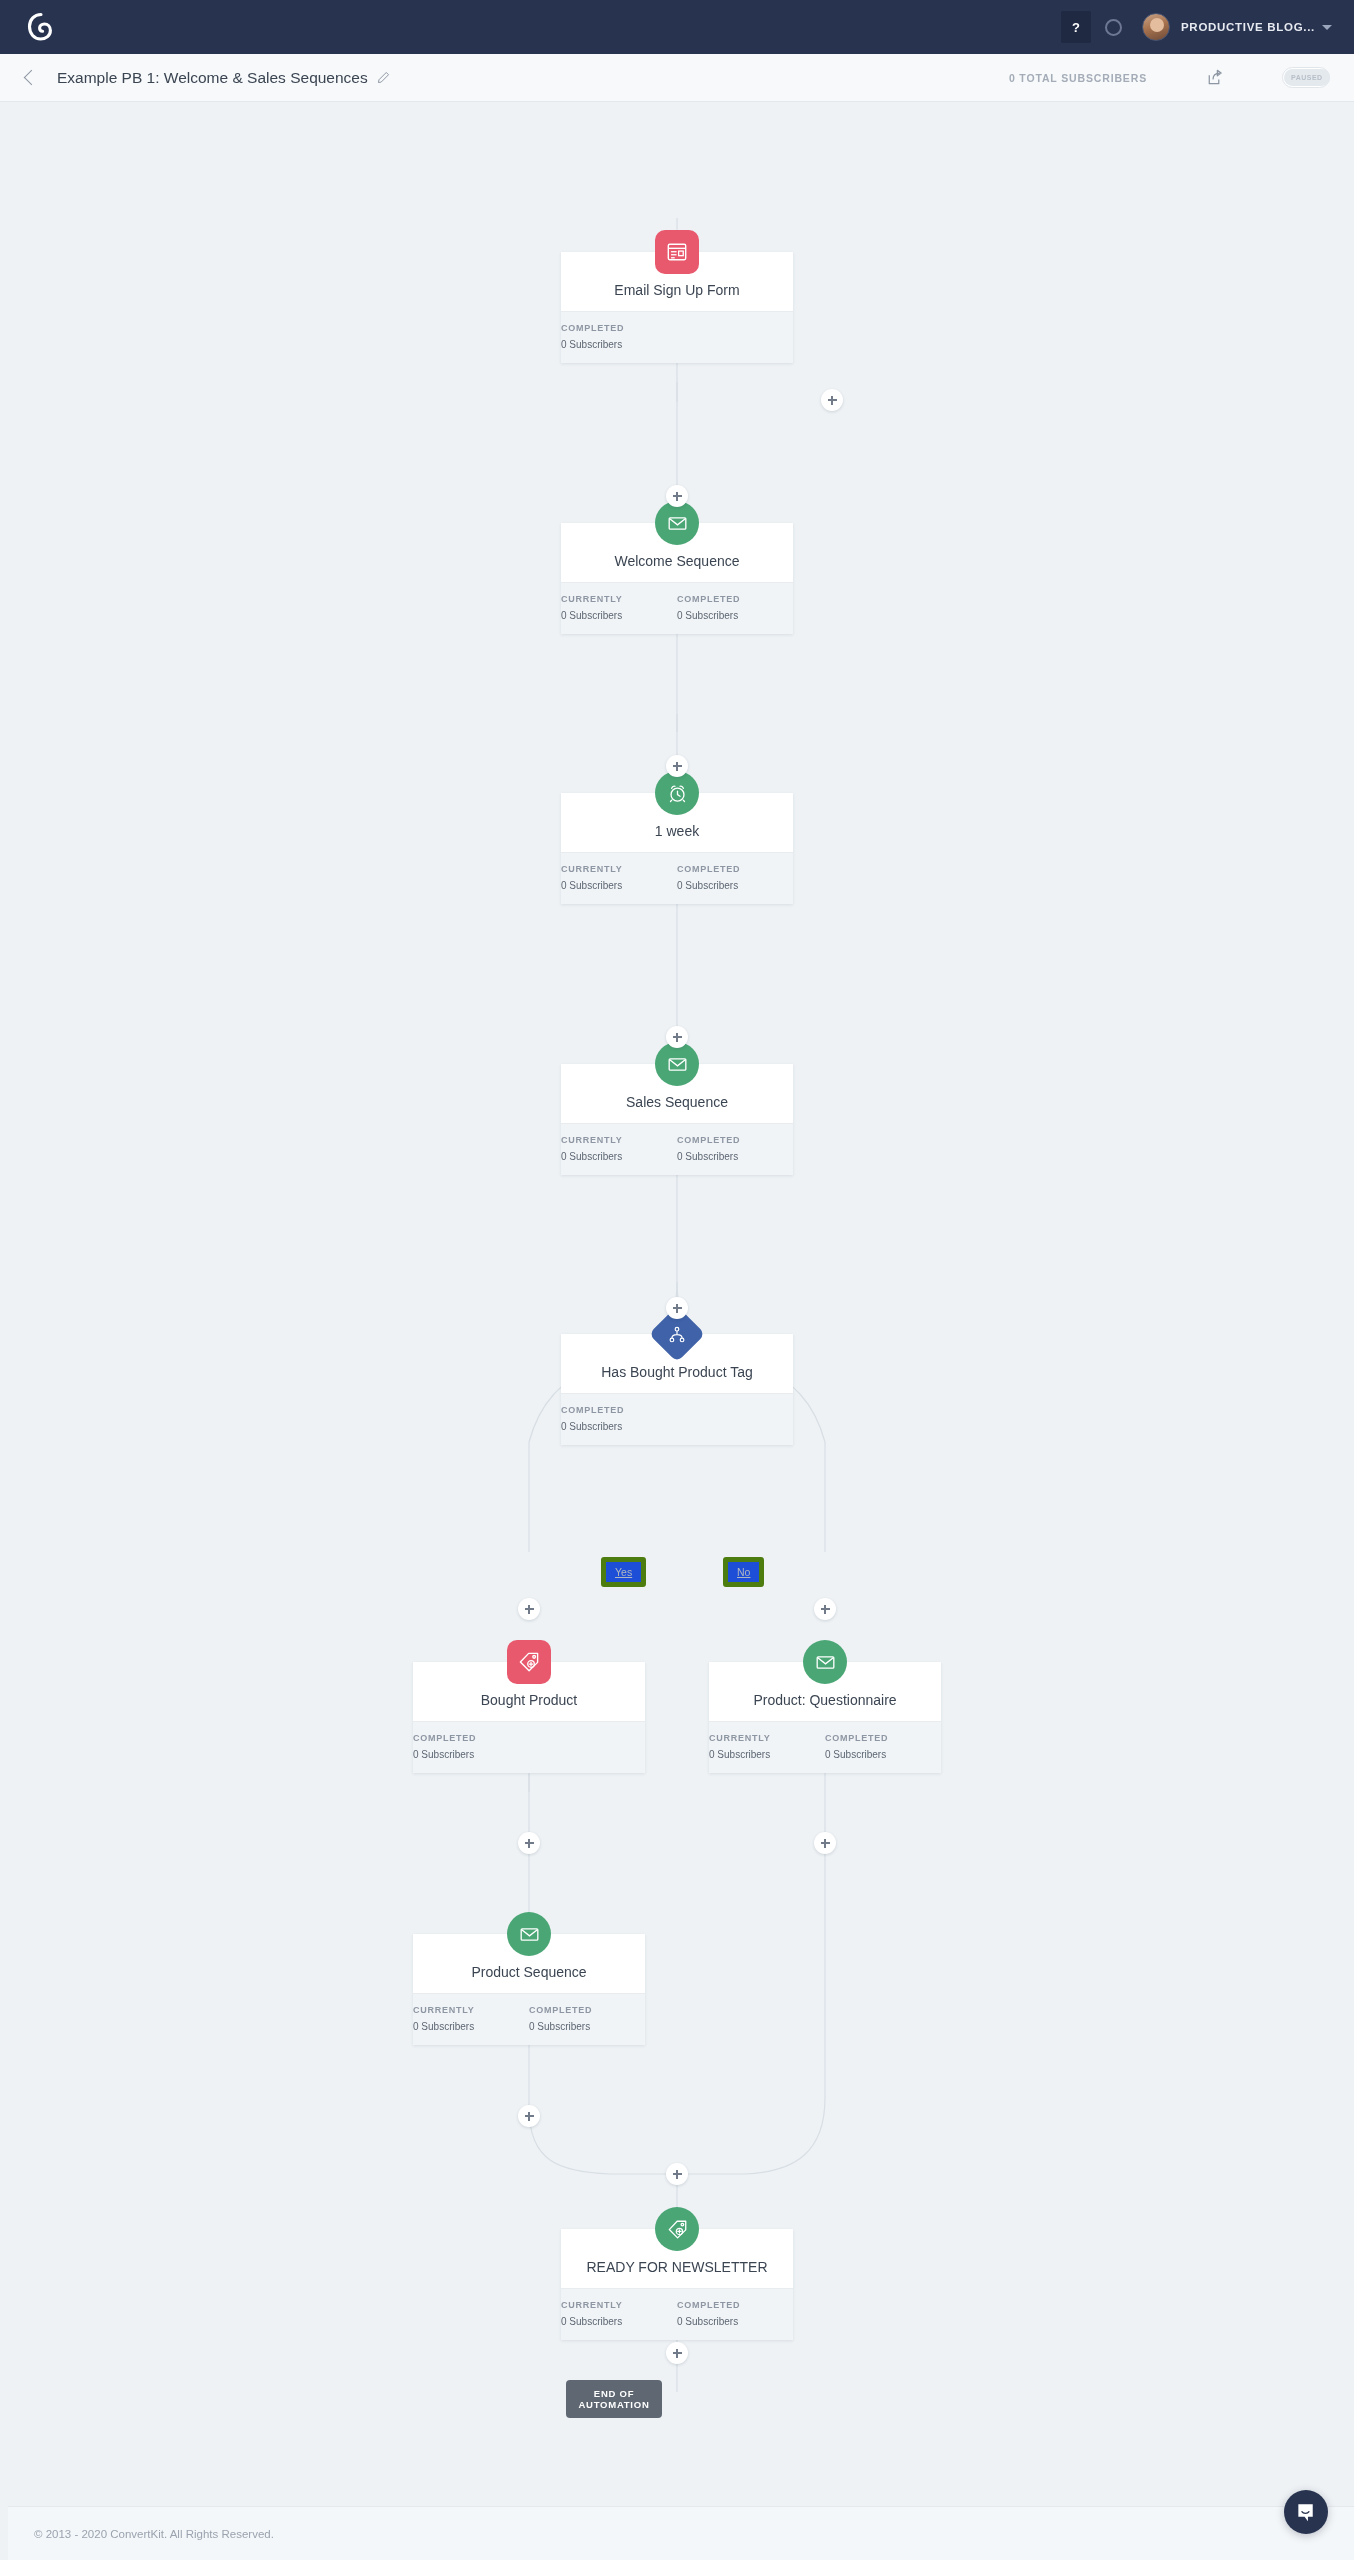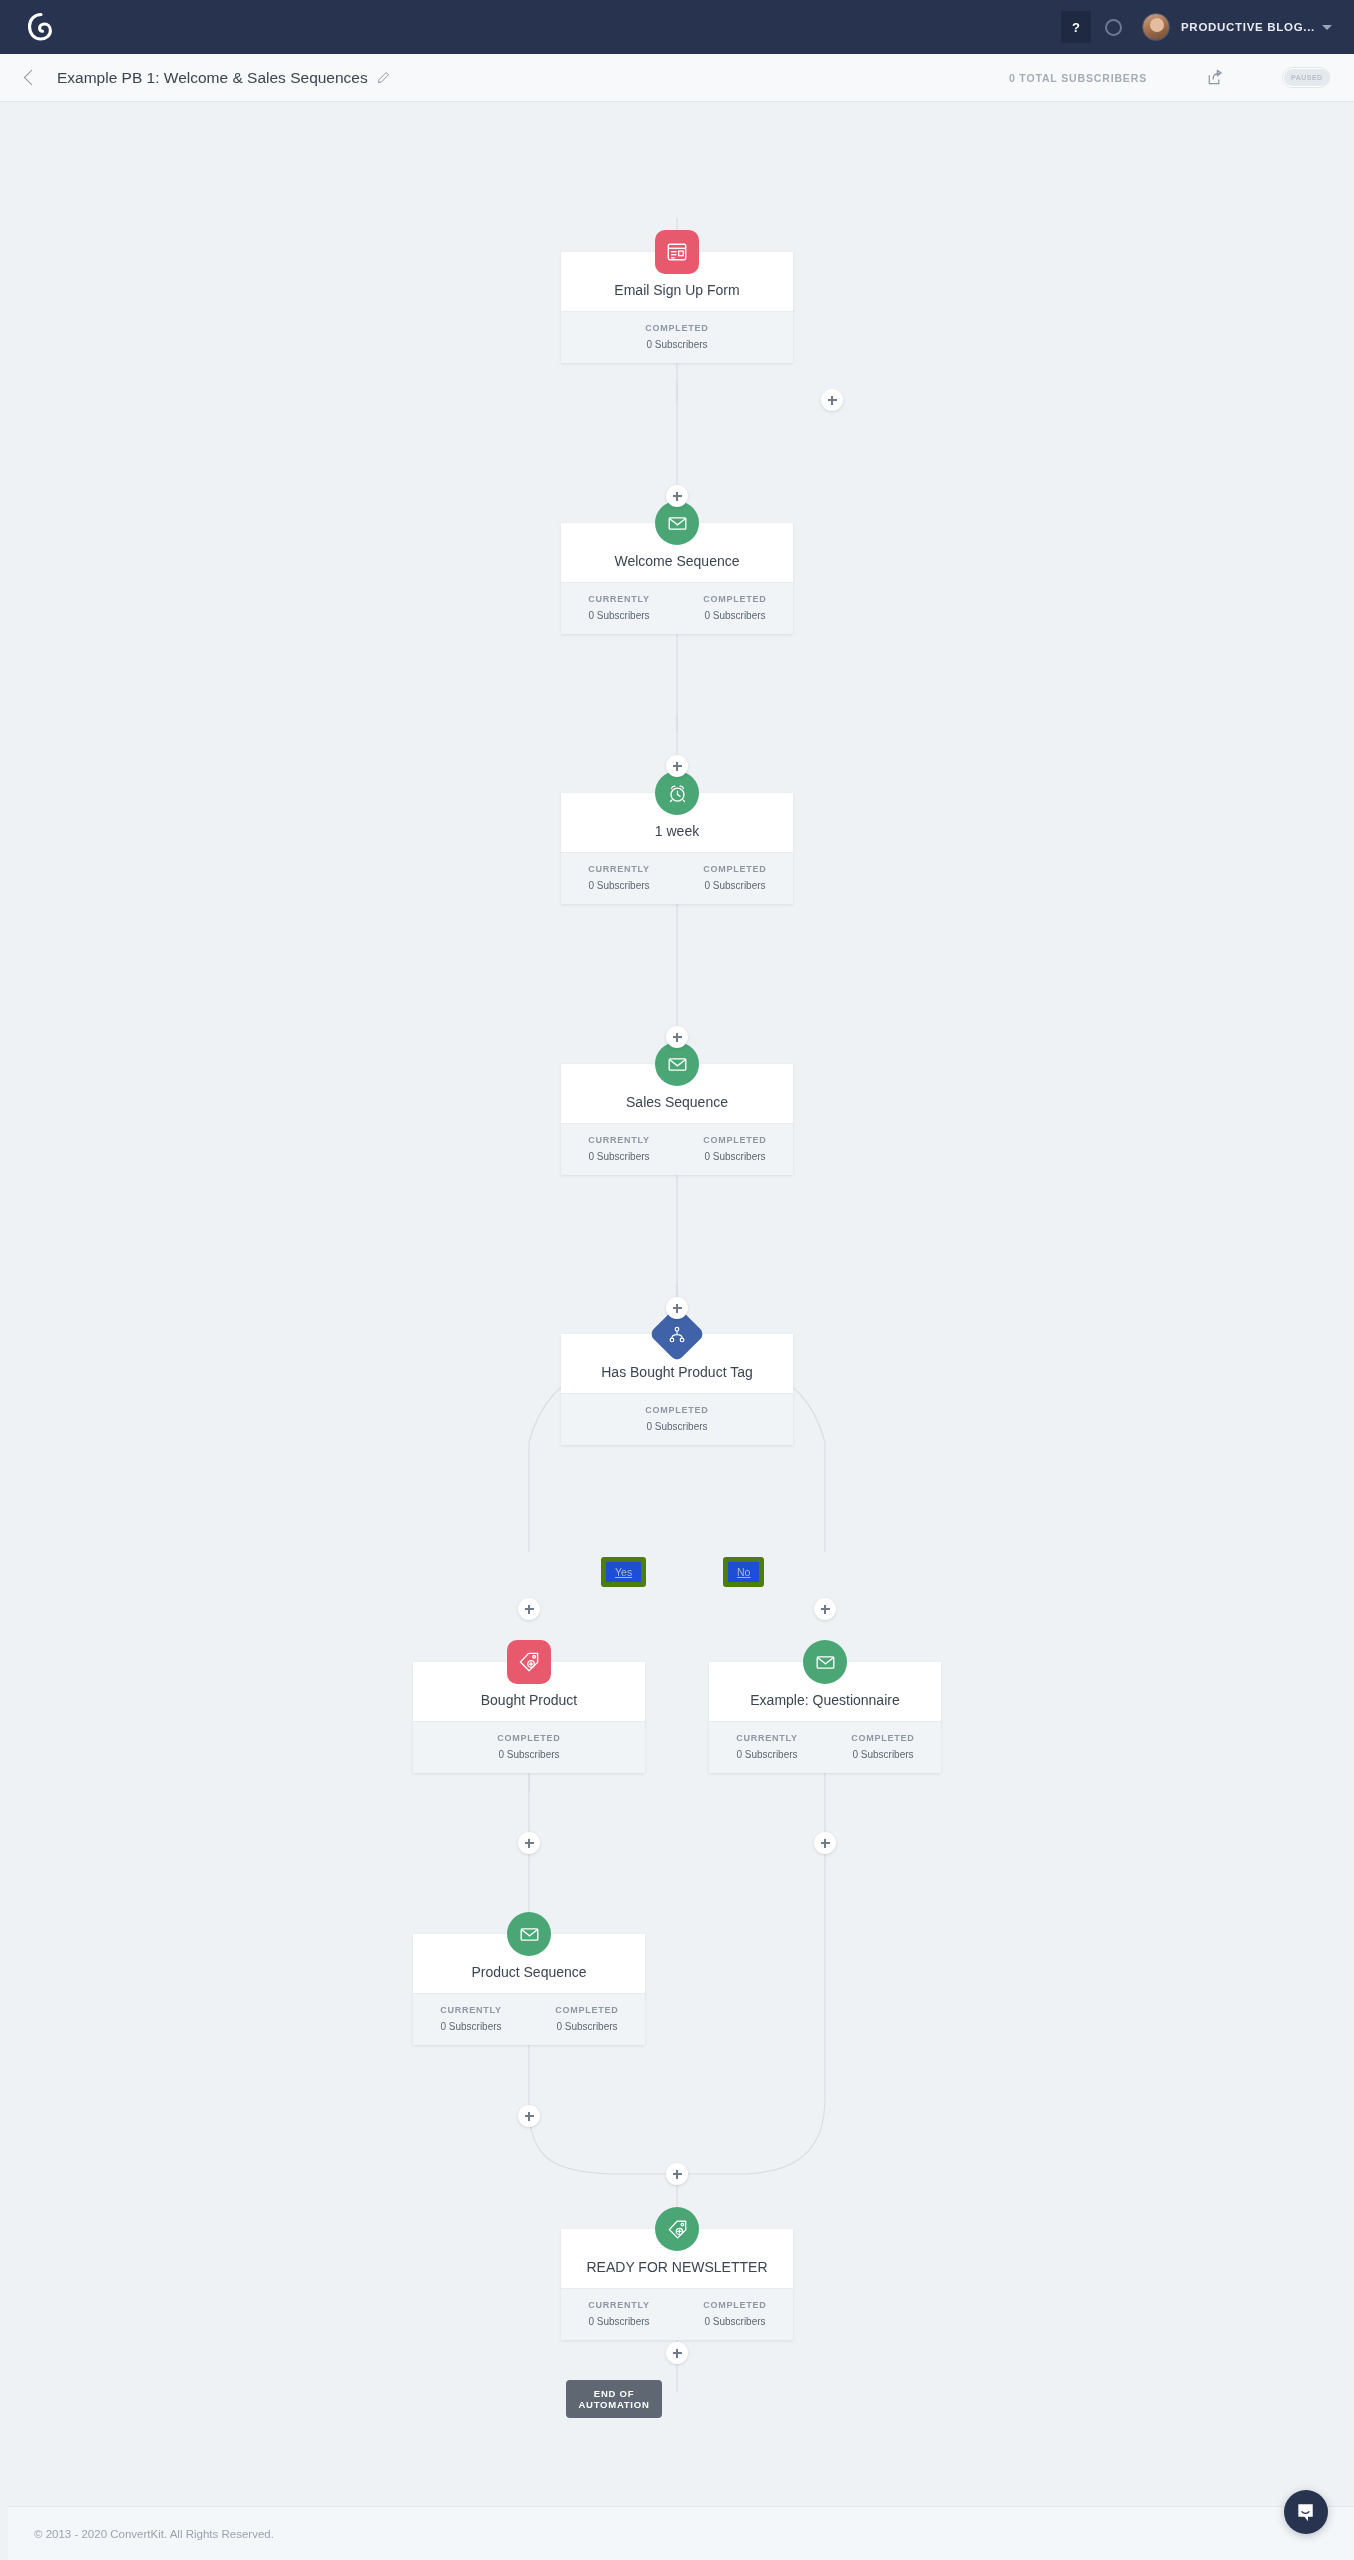--- a/index.html
+++ b/index.html
@@ -141,21 +141,21 @@
   }
   .node-title {
     padding: 30px 10px 13px; text-align: center;
     font-size: 14px; color: #3b4552; white-space: nowrap;
     overflow: hidden;
   }
   .node-stats {
     background: #f1f4f6; border-top: 1px solid #e8ecef;
     display: flex; padding: 11px 0 13px;
   }
-  .stat { flex: 1; text-align: center; }
+  .stat { flex: 1; }
   .stat-label {
     font-size: 9px; font-weight: bold; letter-spacing: .75px; color: #8d96a3;
     margin-bottom: 6px;
   }
   .stat-value { font-size: 10px; color: #5c6673; }
 
   
   .plus {
     position: absolute; width: 22px; height: 22px; border-radius: 50%;
     background: #ffffff; box-shadow: 0 1px 3px rgba(40,55,75,.16);
@@ -428,21 +428,21 @@
   <div class="plus" style="left:518px; top:1730px;"></div>
 
   <div class="node" style="left:709px; top:1560px;">
     <div class="node-icon circle green">
       <svg width="21" height="21" viewBox="0 0 24 24">
         <rect x="2.5" y="5.5" width="19" height="13" rx="1.2" fill="none" stroke="#fff" stroke-width="1.5"></rect>
         <path d="M2.8 6.3 L12 13.5 L21.2 6.3" fill="none" stroke="#fff" stroke-width="1.5"></path>
       </svg>
     </div>
     <div class="node-card">
-      <div class="node-title">Example: Questionnaire</div>
+      <div class="node-title">Product: Questionnaire</div>
       <div class="node-stats">
         <div class="stat">
           <div class="stat-label">CURRENTLY</div>
           <div class="stat-value">0 Subscribers</div>
         </div>
         <div class="stat">
           <div class="stat-label">COMPLETED</div>
           <div class="stat-value">0 Subscribers</div>
         </div>
       </div>

